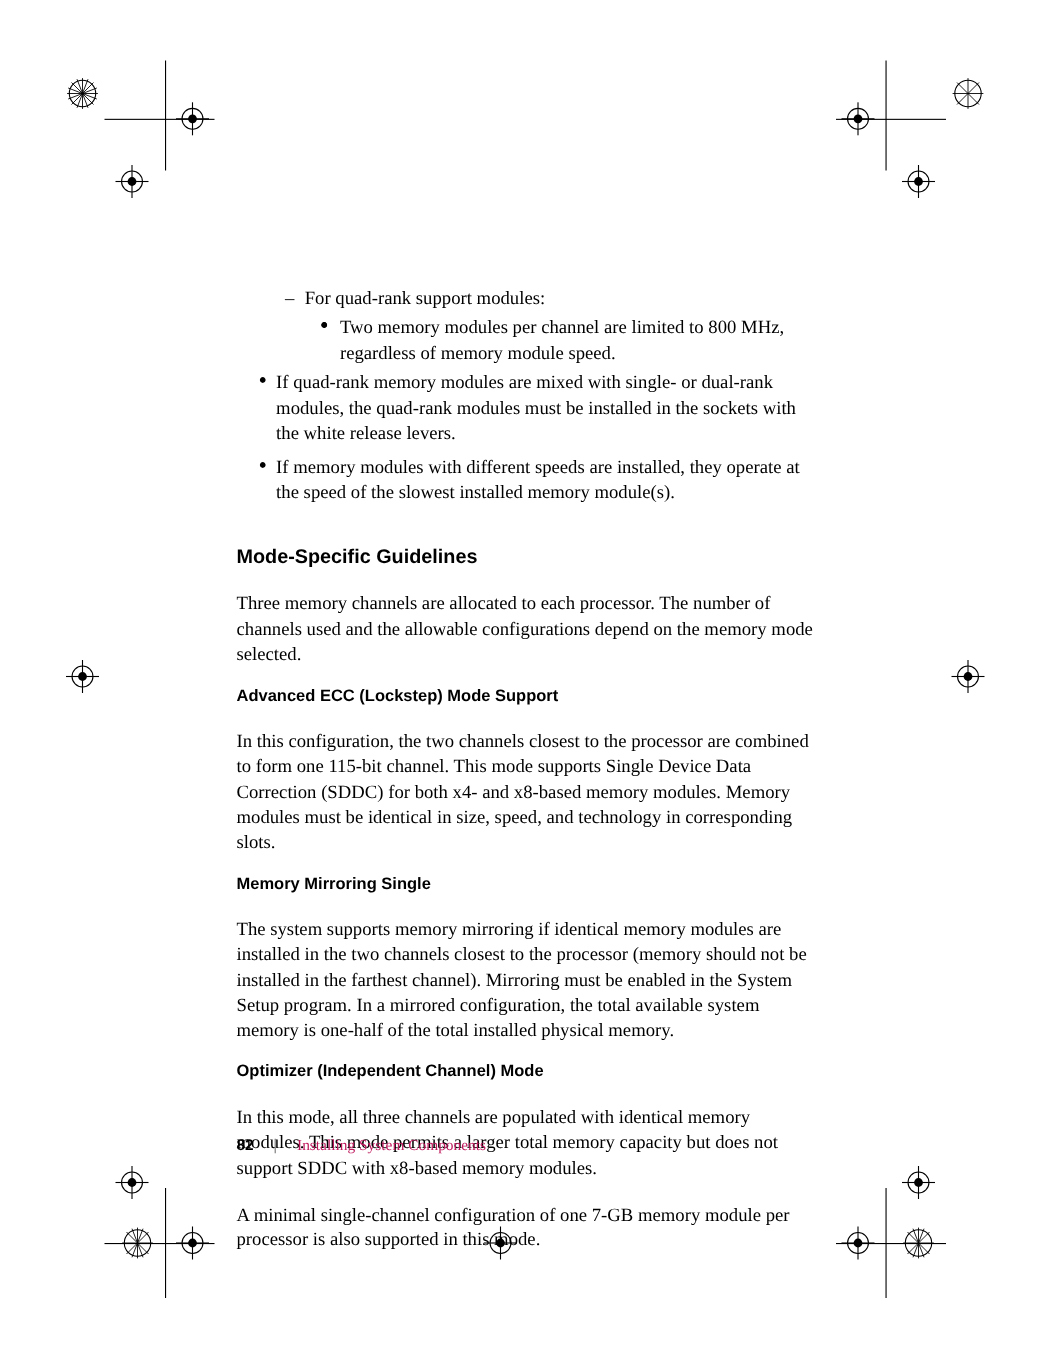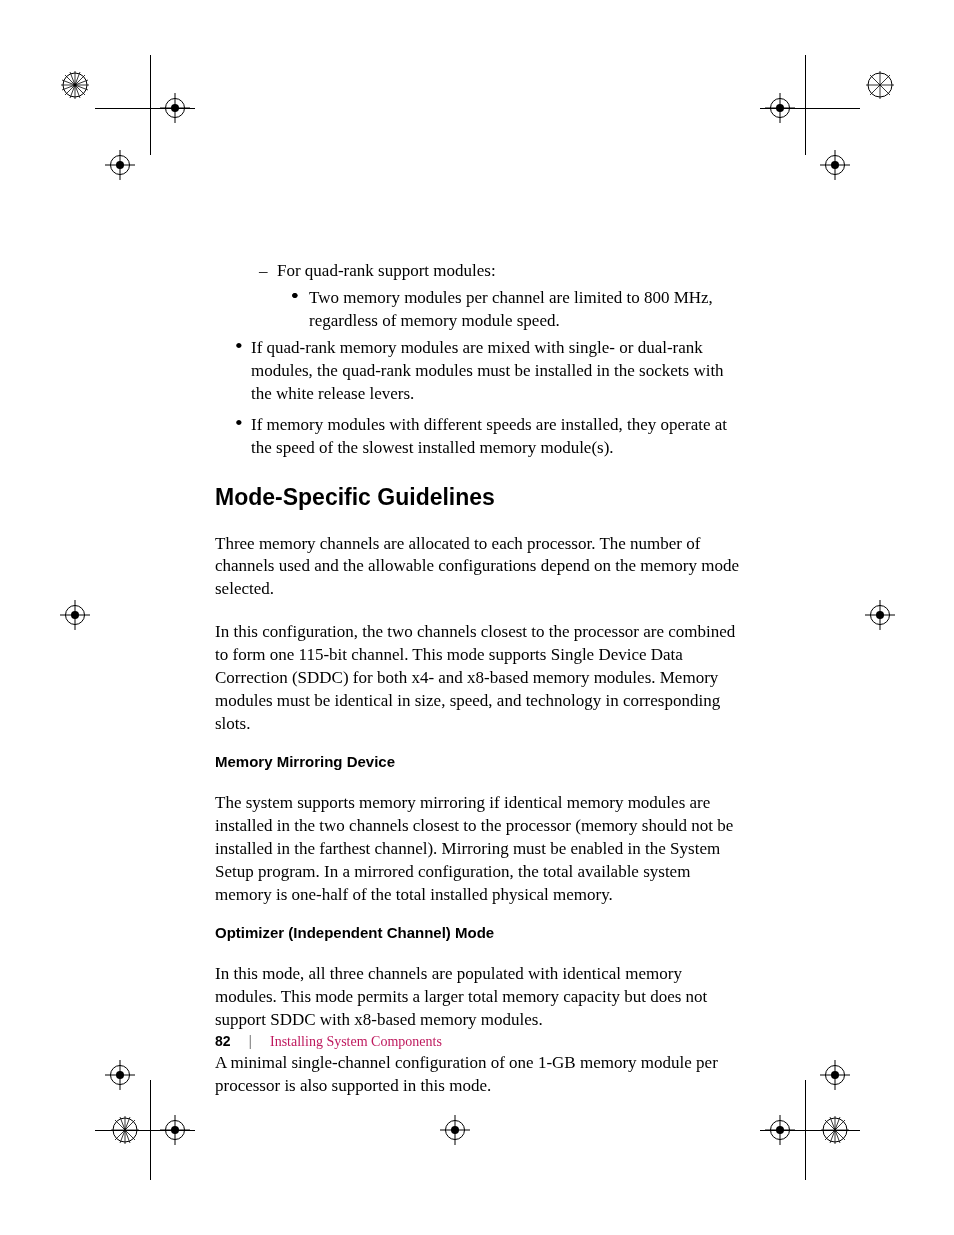--- a/index.html
+++ b/index.html
@@ -55,22 +55,22 @@
   .top-bullet .marker {
     position: absolute;
     left: 20px;
     top: 0;
     font-size: 22px;
     line-height: 17px;
   }
   .h2 {
     font-family: Arial, Helvetica, sans-serif;
     font-weight: bold;
-    font-size: 23px;
-    margin-top: 22px;
+    font-size: 18px;
+    margin-top: 34px;
     margin-bottom: 8px;
   }
   .h3 {
     font-family: Arial, Helvetica, sans-serif;
     font-weight: bold;
     font-size: 15px;
     margin-top: 16px;
     margin-bottom: 6px;
   }
   .para {
@@ -323,28 +323,29 @@
     </div>
 
     <div class="top-bullet">
       <span class="marker">•</span>
       <span>If memory modules with different speeds are installed, they operate at the speed of the slowest installed memory module(s).</span>
     </div>
 
     <div class="h2">Mode-Specific Guidelines</div>
     <div class="para">Three memory channels are allocated to each processor. The number of channels used and the allowable configurations depend on the memory mode selected.</div>
 
+    <div class="h3">Advanced ECC (Lockstep) Mode Support</div>
     <div class="para">In this configuration, the two channels closest to the processor are combined to form one 115-bit channel. This mode supports Single Device Data Correction (SDDC) for both x4- and x8-based memory modules. Memory modules must be identical in size, speed, and technology in corresponding slots.</div>
 
-    <div class="h3">Memory Mirroring Device</div>
+    <div class="h3">Memory Mirroring Single</div>
     <div class="para">The system supports memory mirroring if identical memory modules are installed in the two channels closest to the processor (memory should not be installed in the farthest channel). Mirroring must be enabled in the System Setup program. In a mirrored configuration, the total available system memory is one-half of the total installed physical memory.</div>
 
     <div class="h3">Optimizer (Independent Channel) Mode</div>
     <div class="para">In this mode, all three channels are populated with identical memory modules. This mode permits a larger total memory capacity but does not support SDDC with x8-based memory modules.</div>
-    <div class="para">A minimal single-channel configuration of one 1-GB memory module per processor is also supported in this mode.</div>
+    <div class="para">A minimal single-channel configuration of one 7-GB memory module per processor is also supported in this mode.</div>
 
   </div>
 
   <div class="footer">
     <span class="page-no">82</span>
     <span class="divider">|</span>
     <span class="section">Installing System Components</span>
   </div>
 
 </div>

